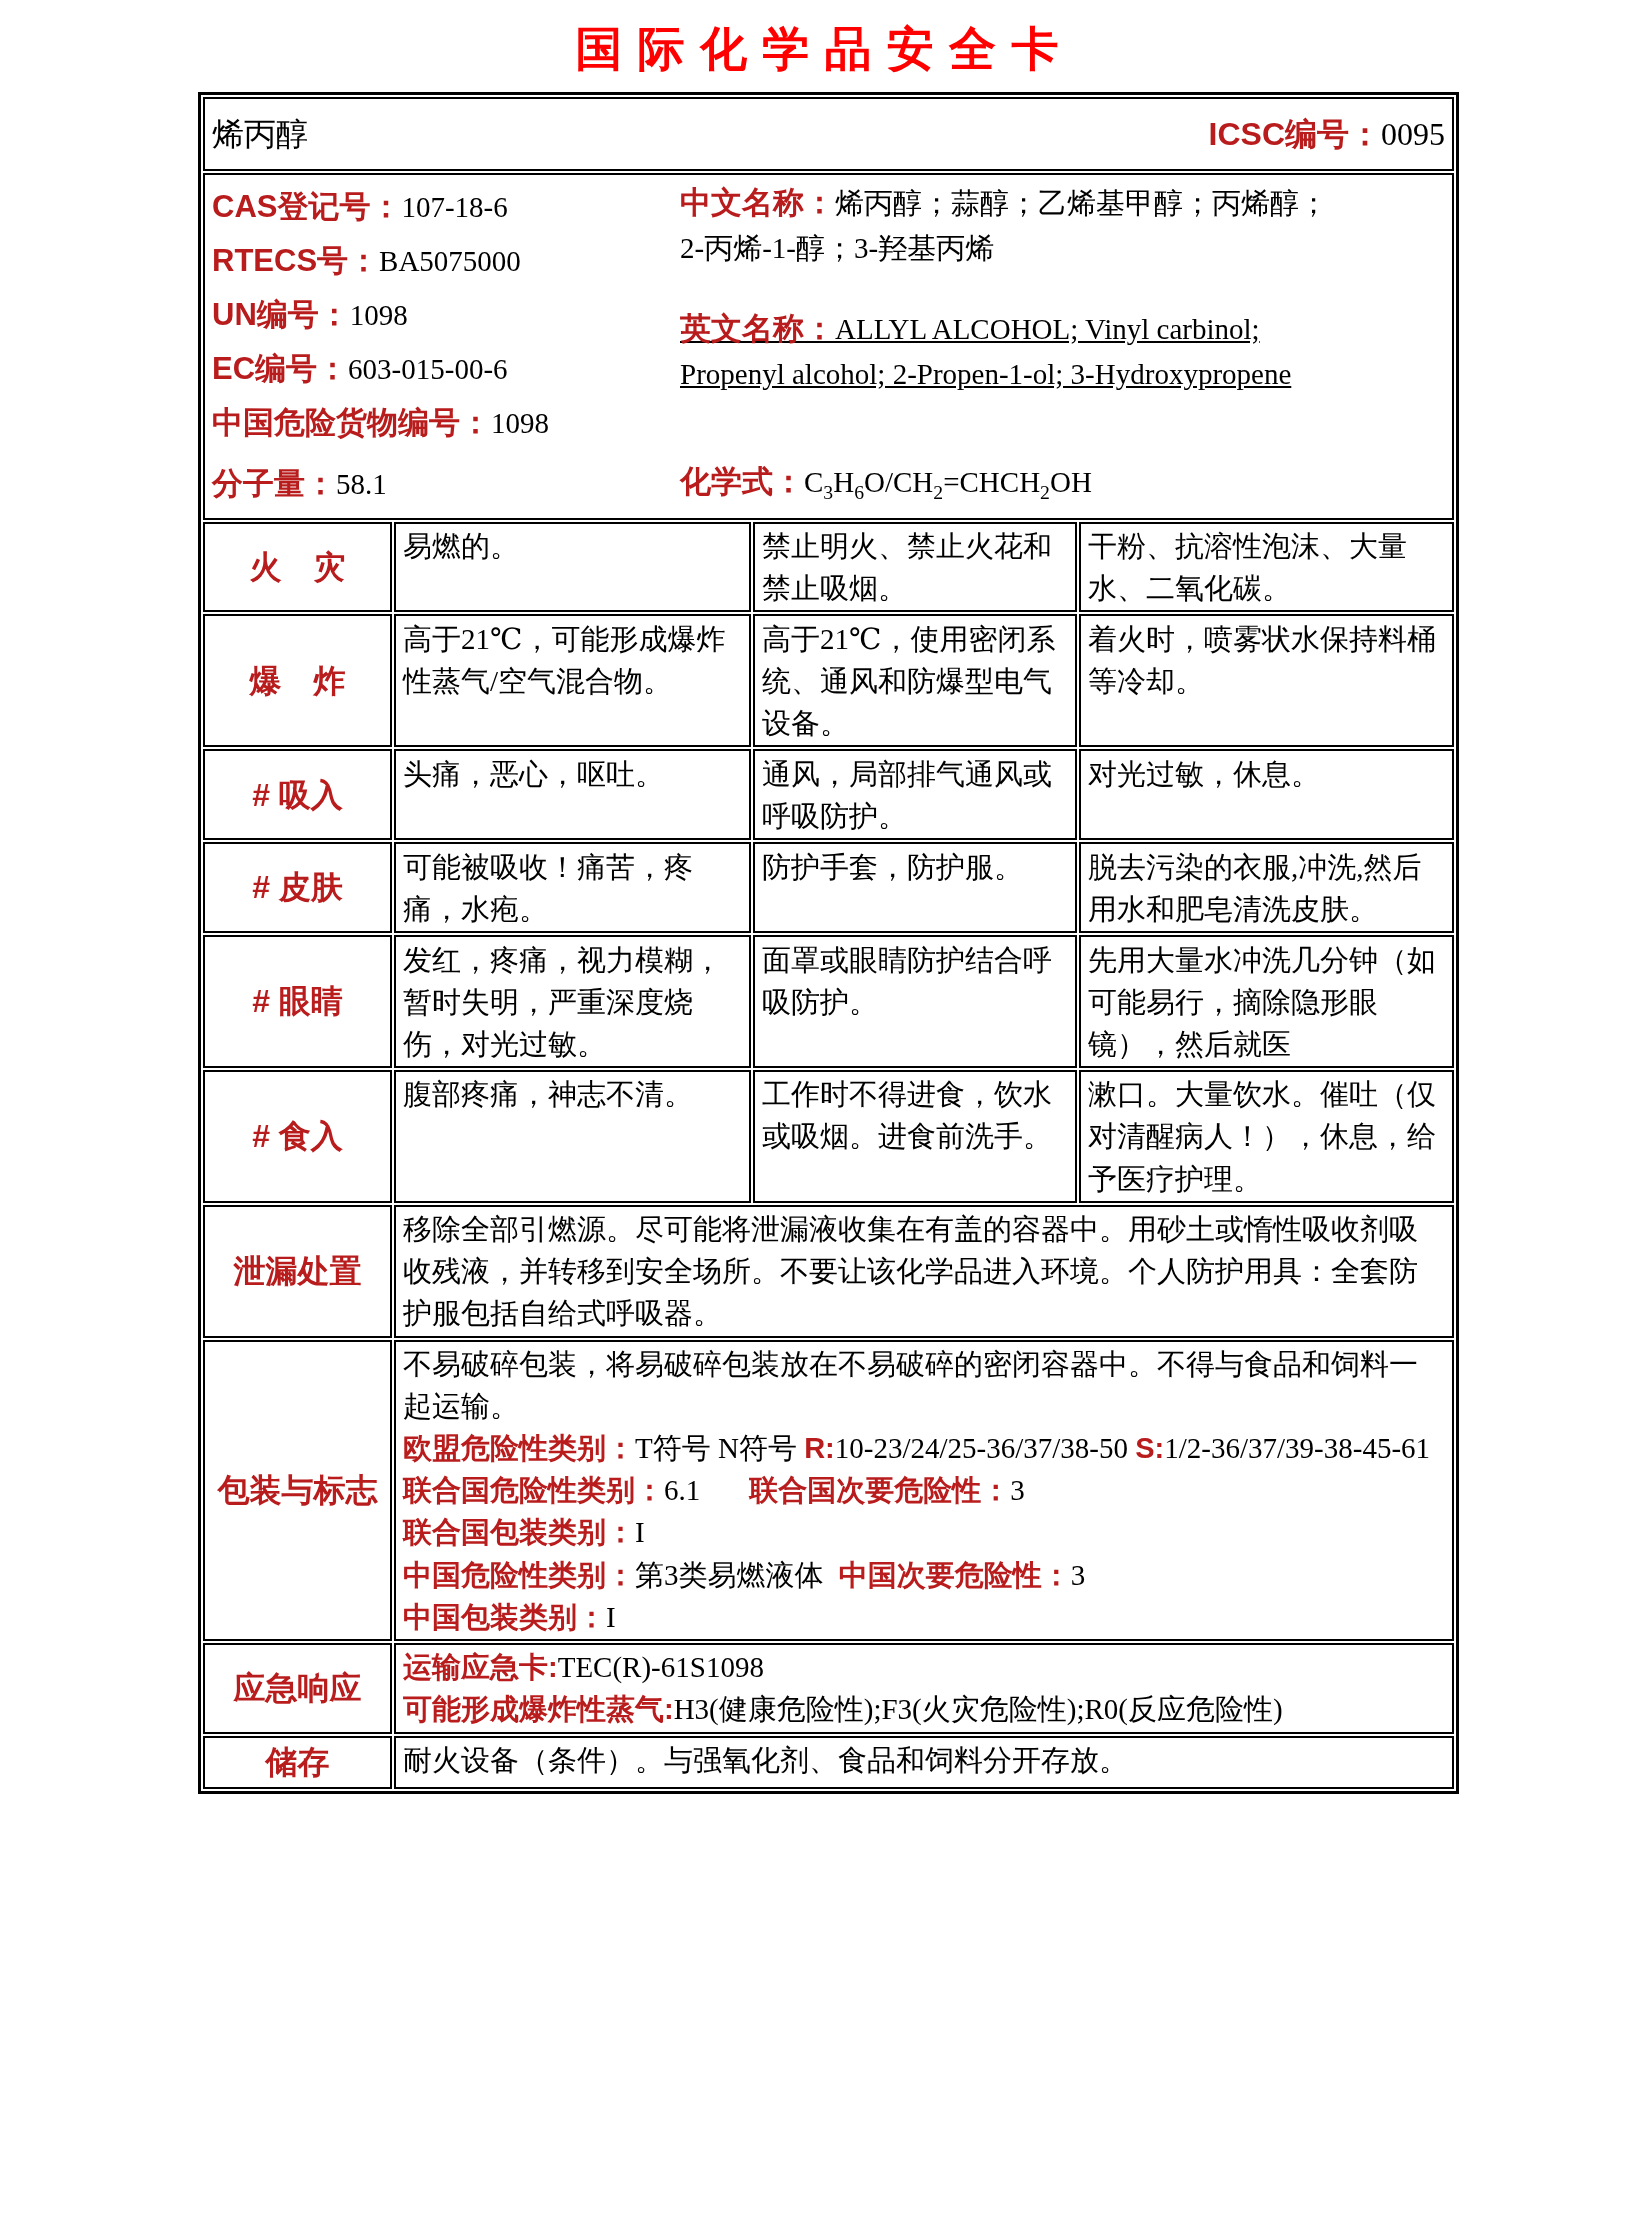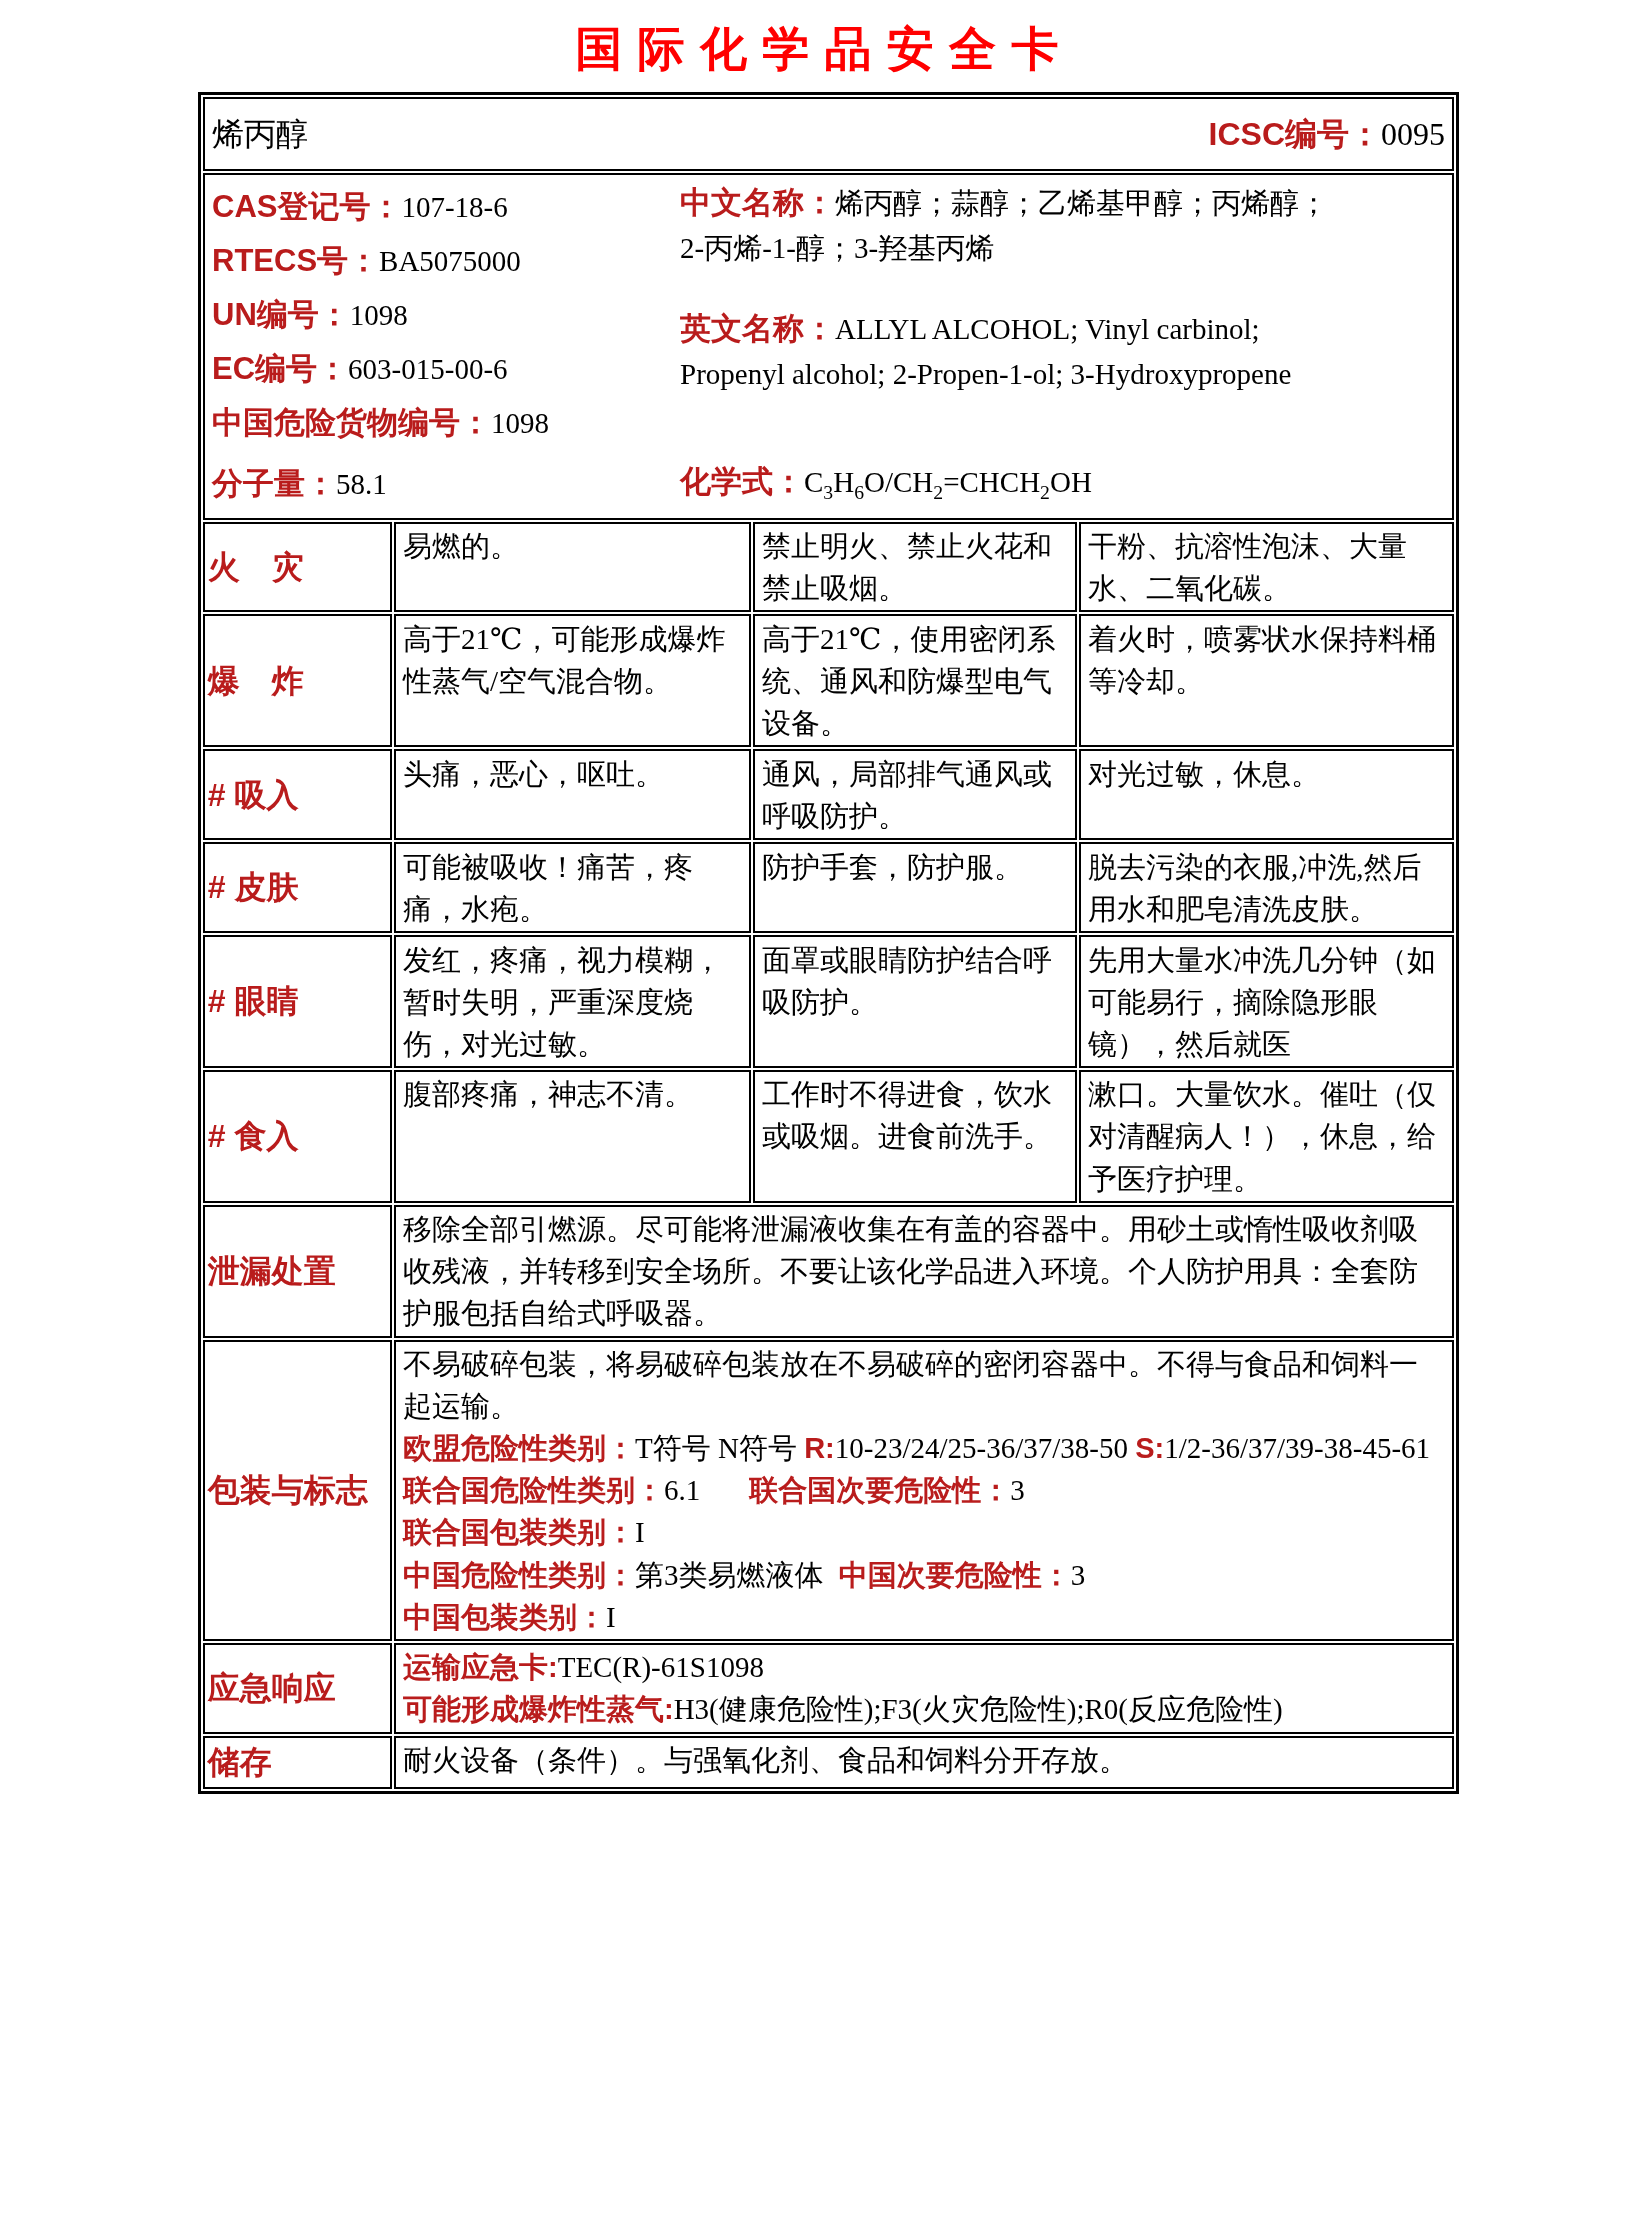--- a/index.html
+++ b/index.html
@@ -29,29 +29,29 @@
   
   td.name-cell{height:67px;vertical-align:middle;}
   .name-row{display:flex;justify-content:space-between;align-items:flex-end;font-size:32px;}
   
   td.id-cell{position:relative;height:340px;}
   .registry{position:absolute;top:5.6px;left:7px;}
   .registry .reg-line{line-height:53px;white-space:nowrap;}
   .registry .blue{font-size:31px;}
   .names-block{position:absolute;top:5.6px;left:475px;width:651px;line-height:1.5;}
   .names-block .blue{font-size:31px;}
-  .en-block{margin-top:36px;}
+  .en-block{margin-top:36px;text-decoration:underline;}
   .mw-line{position:absolute;bottom:11px;left:7px;white-space:nowrap;}
   .cf-line{position:absolute;bottom:11px;left:475px;white-space:nowrap;}
   .mw-line .blue,.cf-line .blue{font-size:31px;}
   sub{font-size:68%;}
   
   td.hdr-cell{vertical-align:middle;text-align:center;height:89px;padding:1.4px 2.8px;}
   td.hdr-cell .blue{font-size:32px;}
-  td.label-cell{vertical-align:middle;text-align:left;padding:1.4px 2.8px;}
+  td.label-cell{vertical-align:middle;text-align:center;padding:1.4px 2.8px;}
   td.label-cell .blue{font-size:32px;}
   .gap-lg{margin-left:49px;}
   .gap-sm{margin-left:15.3px;}
   .pk-line{margin:0;}
 </style>
 </head>
 <body>
 
 <div class="page-title">国际化学品安全卡</div>
 

